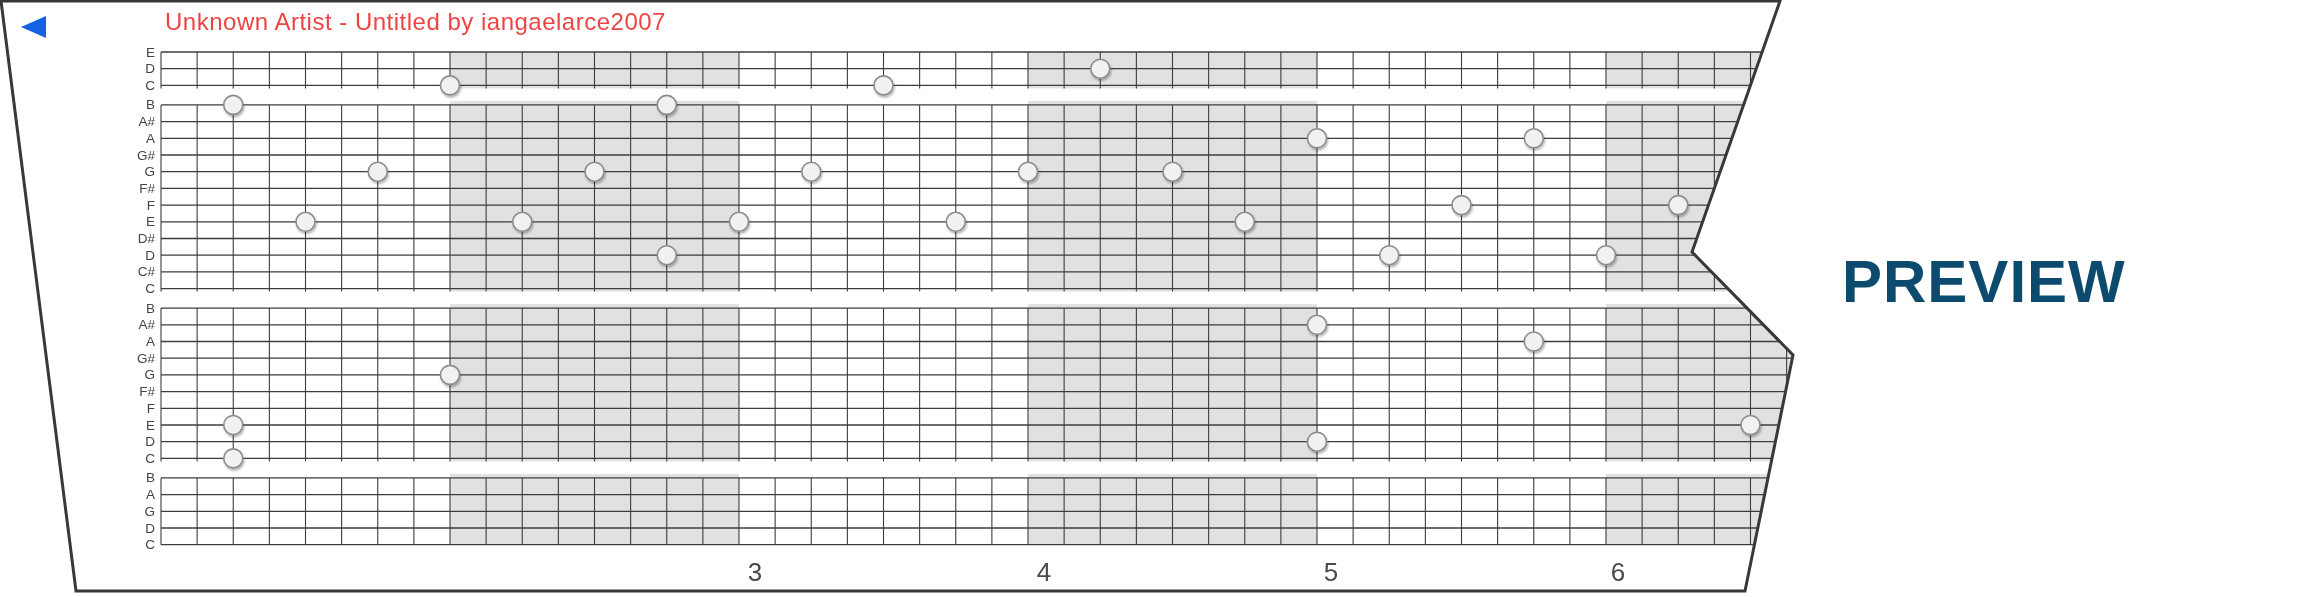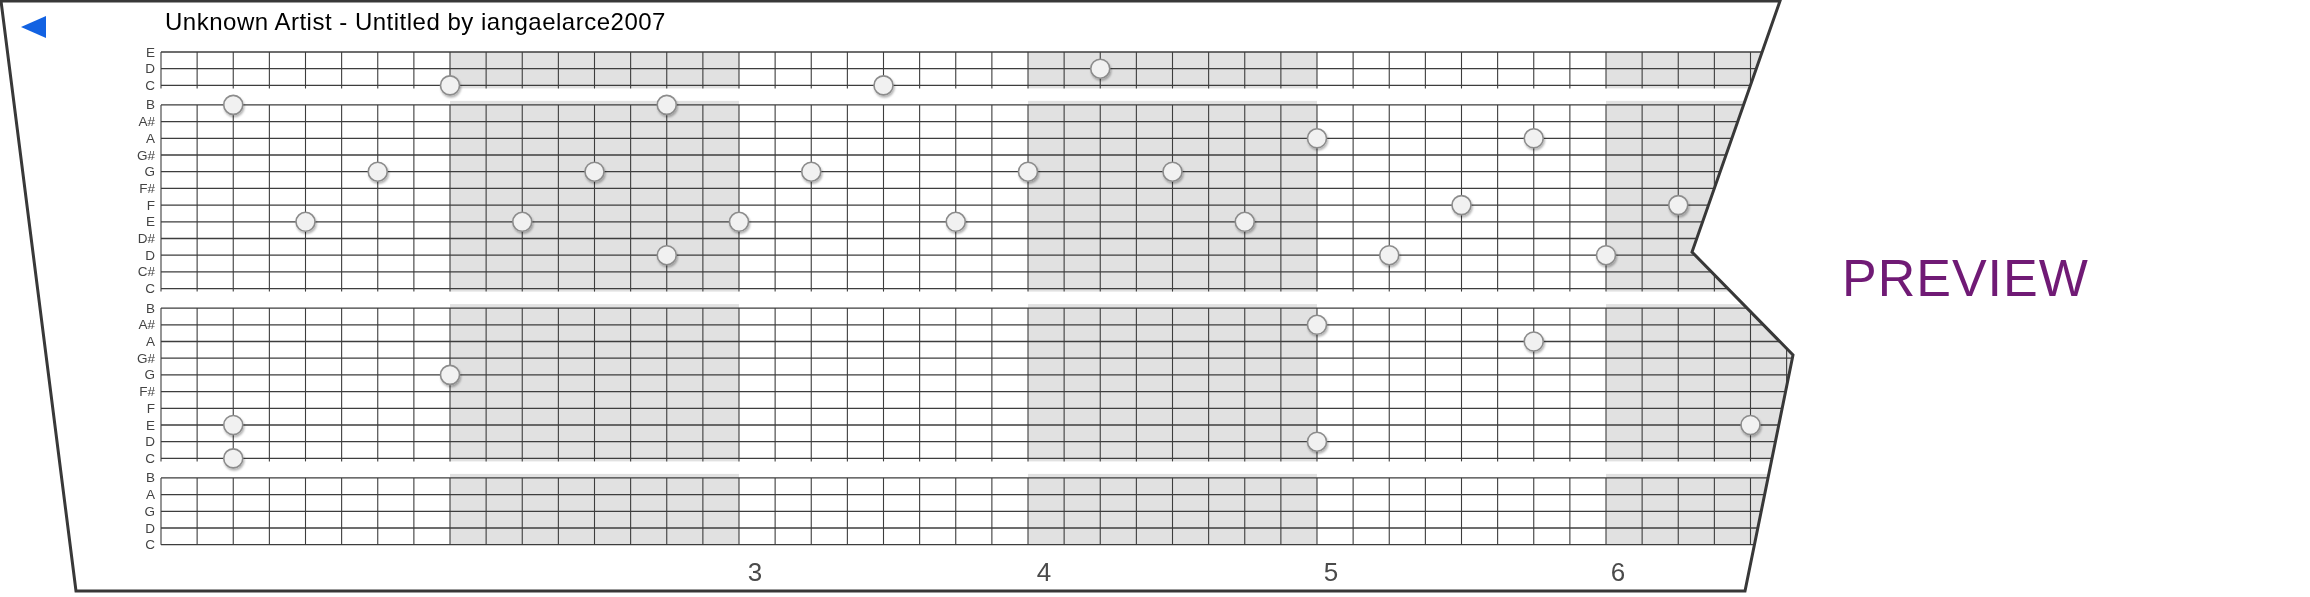--- a/index.html
+++ b/index.html
@@ -28,39 +28,40 @@
     left: 0; top: 0;
     width: 2310px; height: 597px;
     display: block;
   }
   #outline-svg { pointer-events: none; }
   .song-title {
     position: absolute;
     left: 165px; top: 8px;
     font-size: 24px;
     letter-spacing: 0.5px;
-    color: #000000;
+    color: #ef4444;
     white-space: nowrap;
     text-align: center;
   }
   .site-url {
     position: absolute;
     left: 163px; top: 556px;
     font-size: 26px;
     color: #333333;
     white-space: nowrap;
   }
   .preview-watermark {
     position: absolute;
     left: 1842px; top: 252px;
-    font-size: 52px;
+    font-size: 60px;
     line-height: 1;
-    color: #701a75;
+    color: #0c4a6e;
     letter-spacing: 1px;
     white-space: nowrap;
+    font-weight: bold;
   }
 </style>
 </head>
 <body>
 
 <div id="canvas">
 
   <div id="strip">
     <svg id="grid-svg" viewBox="0 0 2310 597" xmlns="http://www.w3.org/2000/svg">
         <defs>

